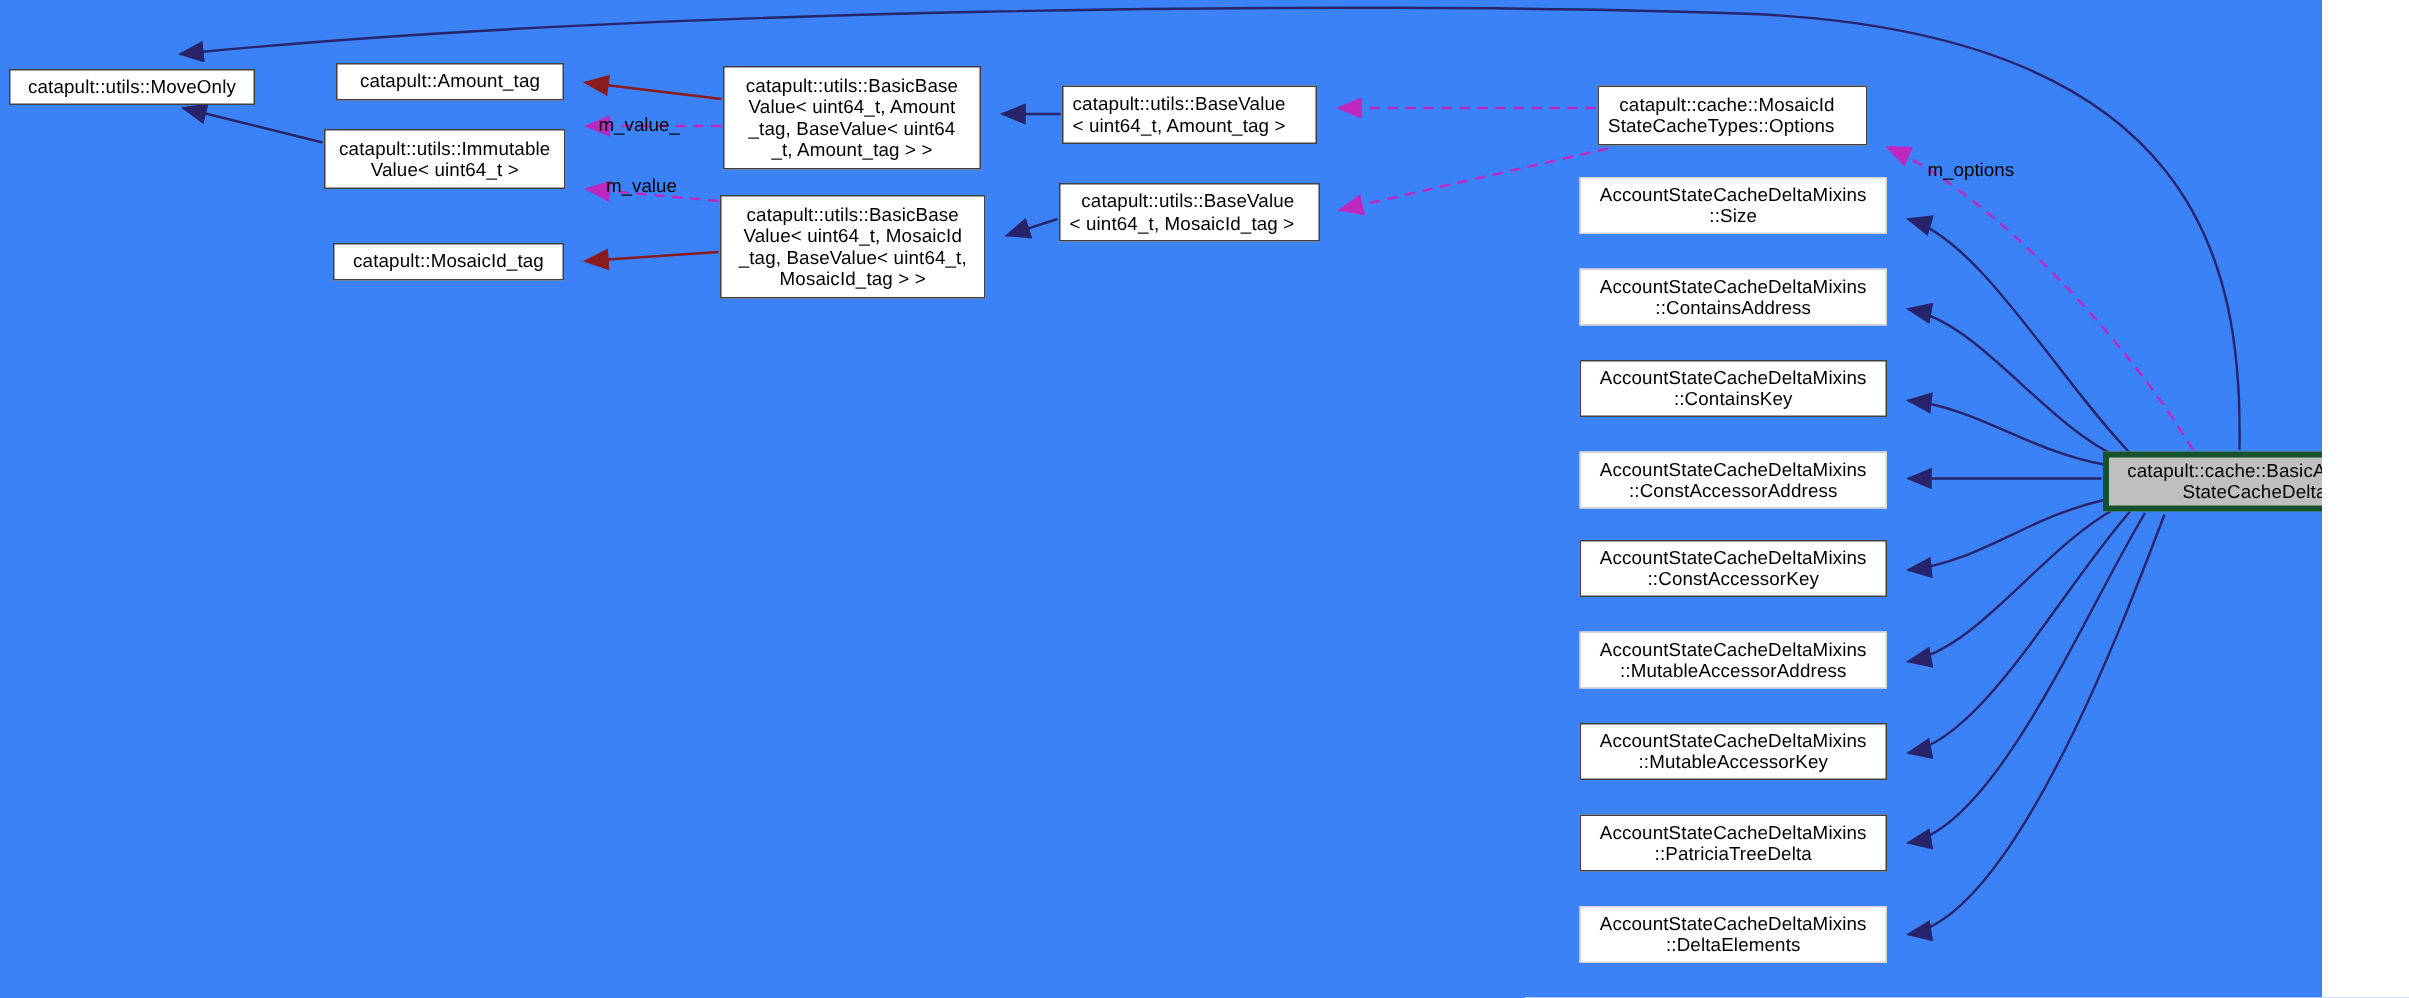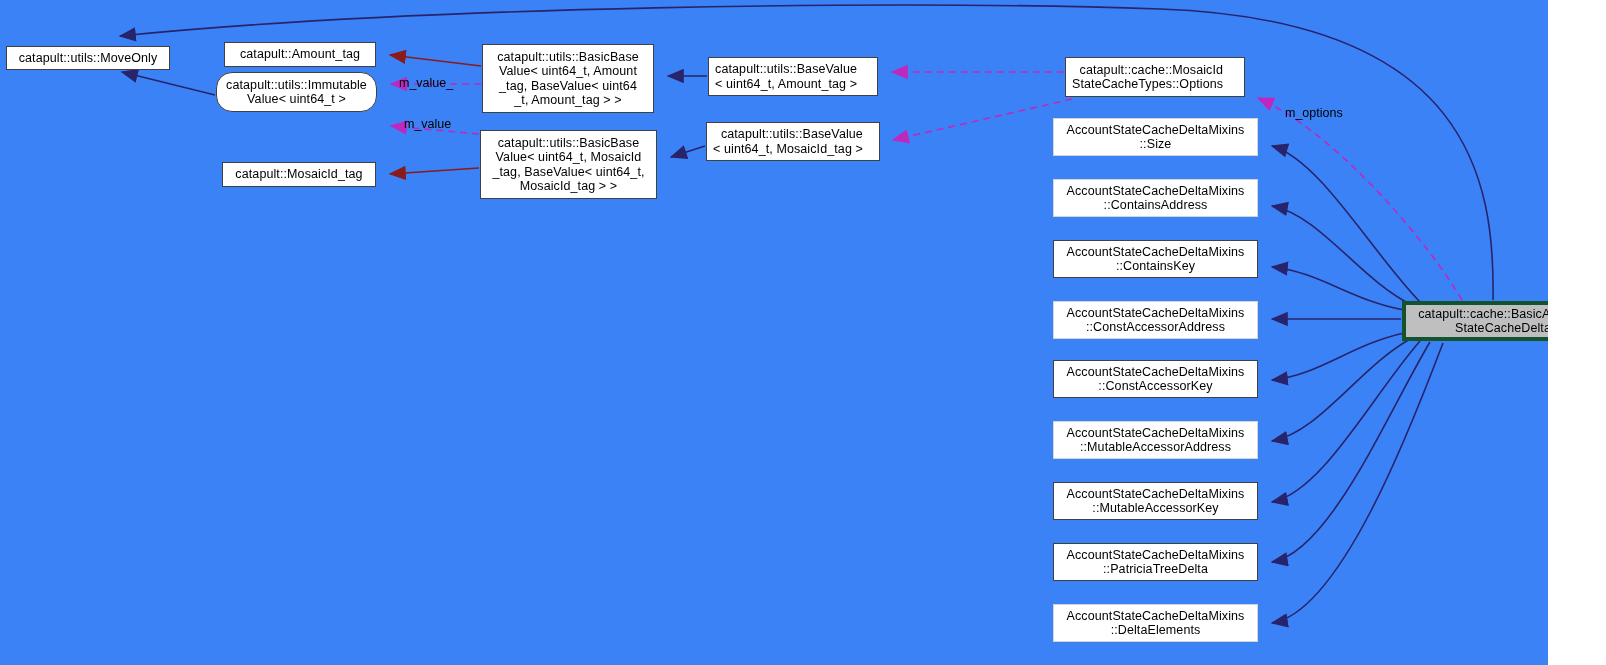--- a/index.html
+++ b/index.html
@@ -131,21 +131,21 @@
       <path d="M1072,99 L893,140" fill="none" stroke="#bf28bf" stroke-width="1.6" stroke-dasharray="7,5" marker-end="url(#arrow-purple)"></path>
     </g>
 
     <g>
       <path d="M1462,300 C1420,230 1330,130 1258,98" fill="none" stroke="#bf28bf" stroke-width="1.6" stroke-dasharray="7,5" marker-end="url(#arrow-purple)"></path>
     </g>
   </svg>
 
   <div class="node" style="left:6px;   top:46px;  width:164px; height:24px;">catapult::utils::MoveOnly</div>
   <div class="node" style="left:224px; top:42px;  width:152px; height:25px;">catapult::Amount_tag</div>
-  <div class="node" style="left:216px; top:72px;  width:161px; height:40px;border-radius:16px;">catapult::utils::Immutable
+  <div class="node" style="left:216px; top:86px;  width:161px; height:40px;">catapult::utils::Immutable
 Value&lt; uint64_t &gt;</div>
   <div class="node" style="left:222px; top:162px; width:154px; height:25px;">catapult::MosaicId_tag</div>
 
   <div class="node" style="left:482px; top:44px;  width:172px; height:69px;">catapult::utils::BasicBase
 Value&lt; uint64_t, Amount
 _tag, BaseValue&lt; uint64
 _t, Amount_tag &gt; &gt;</div>
   <div class="node" style="left:480px; top:130px; width:177px; height:69px;">catapult::utils::BasicBase
 Value&lt; uint64_t, MosaicId
 _tag, BaseValue&lt; uint64_t,

